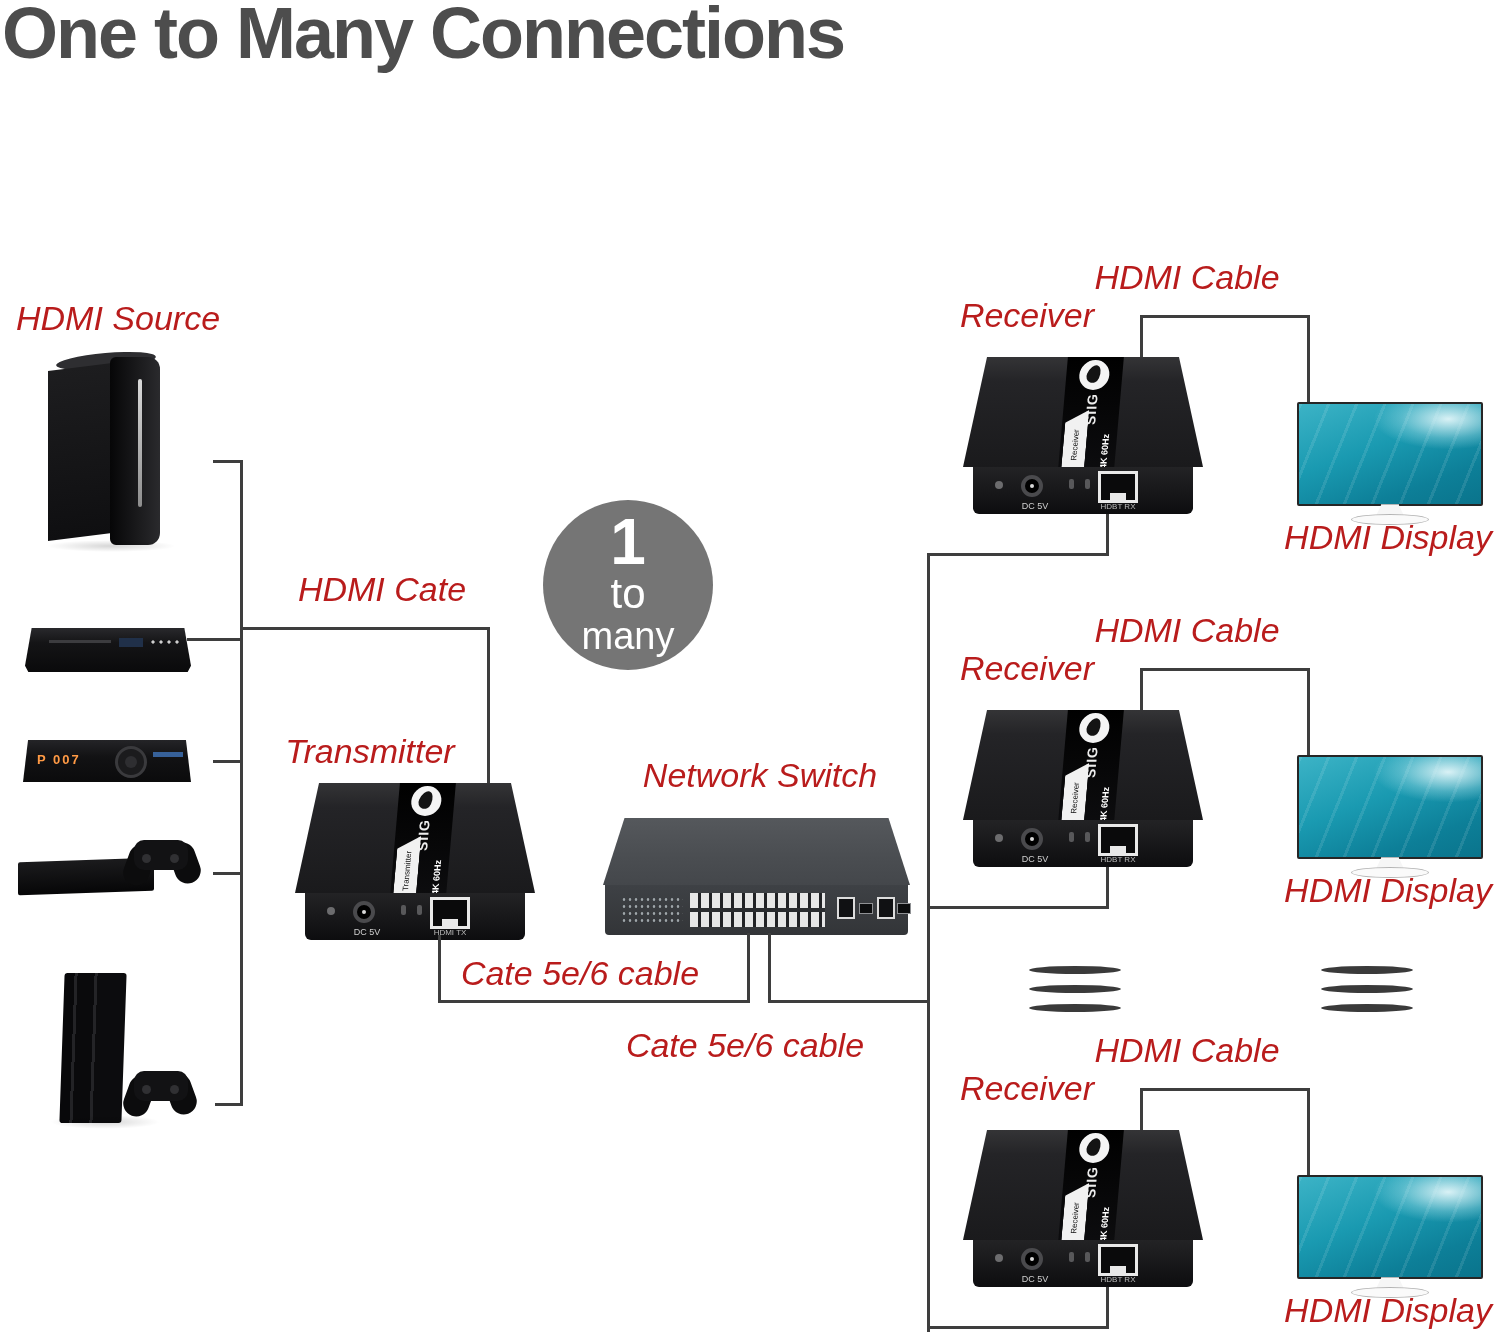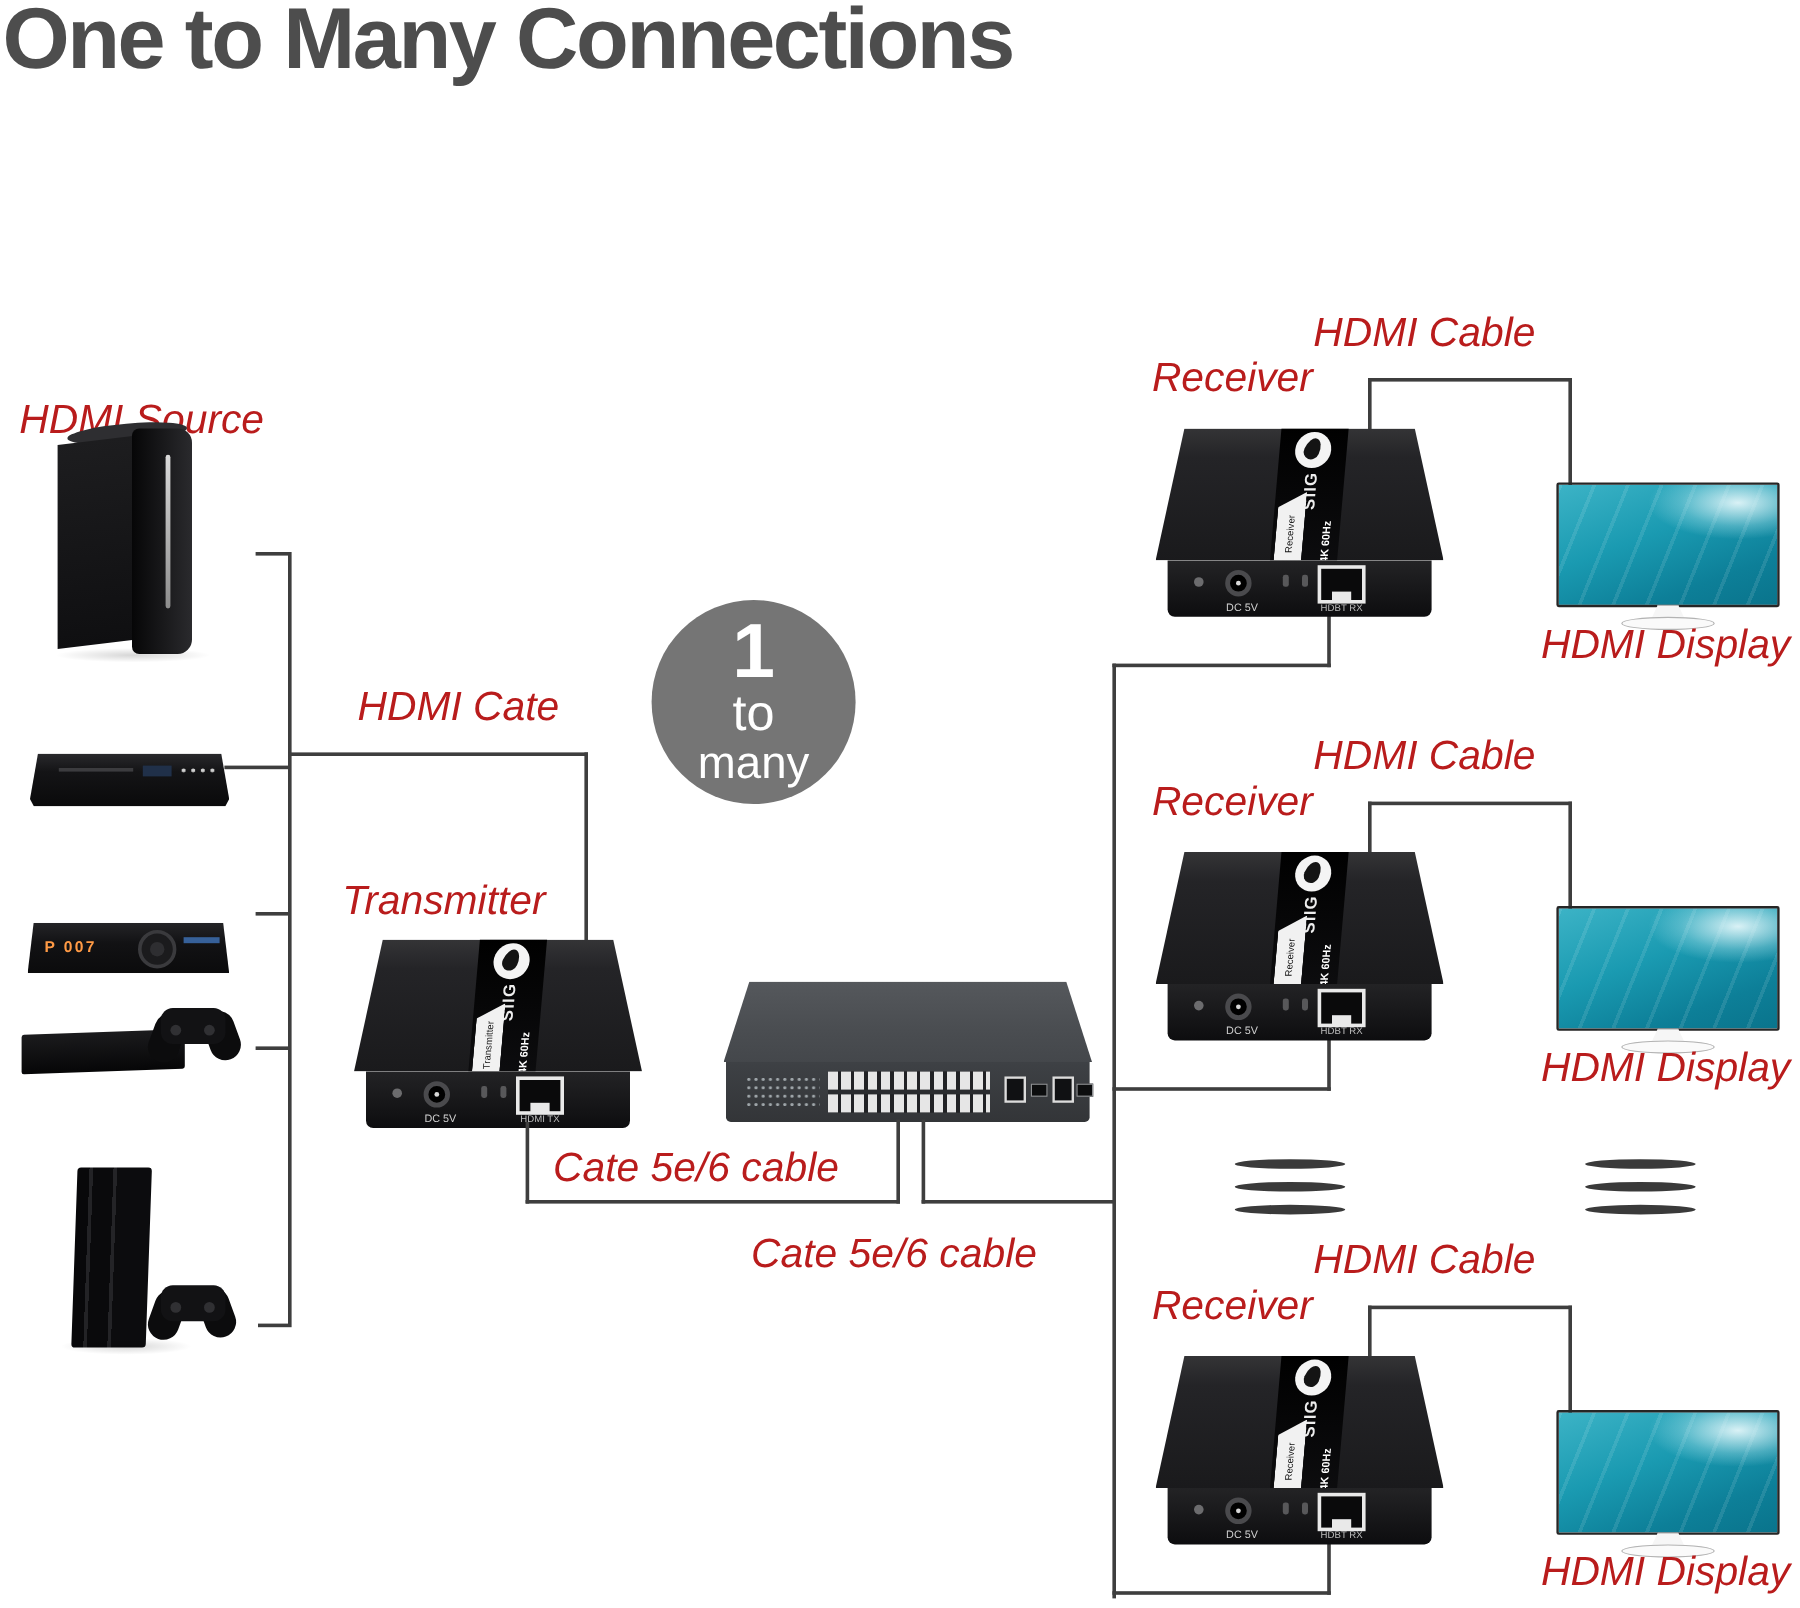--- a/index.html
+++ b/index.html
@@ -139,39 +139,39 @@
     background:linear-gradient(90deg,#08080a 0 10px,#232326 10px 13px,#0a0a0c 13px 30px,#242427 30px 33px,#0c0c0e 33px 62px);}
   .gnd{position:absolute;background:radial-gradient(ellipse,rgba(0,0,0,.16),rgba(0,0,0,0) 70%);}
 </style>
 </head>
 <body>
 
 <div id="canvas">
 
   <div class="title">One to Many Connections</div>
 
-  <div class="lbl" style="left:16px;top:301px;margin-top:32px;">HDMI Source</div>
+  <div class="lbl" style="left:16px;top:301px;">HDMI Source</div>
 
   <div class="srcdev" style="left:48px;top:357px;width:118px;height:188px;">
     <div class="tw-top"></div>
     <div class="tw-side"></div>
     <div class="tw-front">
         <div class="tw-slot"></div>
       </div>
   </div>
   <div class="gnd" style="left:46px;top:540px;width:130px;height:12px;"></div>
 
   <div class="srcdev" style="left:25px;top:628px;width:166px;height:46px;">
     <div class="dvd-body"></div>
     <div class="dvd-tray"></div>
     <div class="dvd-disp"></div>
     <div class="dvd-btns"></div>
   </div>
 
-  <div class="srcdev" style="left:23px;top:769px;width:168px;height:44px;text-align:center;">
+  <div class="srcdev" style="left:23px;top:740px;width:168px;height:44px;text-align:center;">
     <div class="stb-body"></div>
     <div class="stb-disp">P 007</div>
     <div class="stb-dial"></div>
     <div class="stb-badge"></div>
   </div>
 
   <div class="srcdev" style="left:18px;top:836px;width:175px;height:68px;">
     <div class="xb-body">
         <div class="xb-logo"></div>
       </div>
@@ -229,20 +229,21 @@
       <span class="ext-pwr"></span>
       <span class="ext-jack"></span>
       <span class="ext-dclbl">DC 5V</span>
       <span class="ext-led l1"></span>
       <span class="ext-led l2"></span>
       <span class="ext-rj45"></span>
       <span class="ext-portlbl">HDMI TX</span>
     </div>
   </div>
 
+  <div class="lbl ctr" style="left:610px;top:758px;width:300px;">Network Switch</div>
   <div class="nsw">
     <div class="nsw-top"></div>
     <div class="nsw-front">
       <div class="nsw-leds"></div>
       <div class="nsw-ports"></div>
       <div class="nsw-up1"></div>
       <div class="nsw-sfp1"></div>
       <div class="nsw-up2"></div>
       <div class="nsw-sfp2"></div>
     </div>

